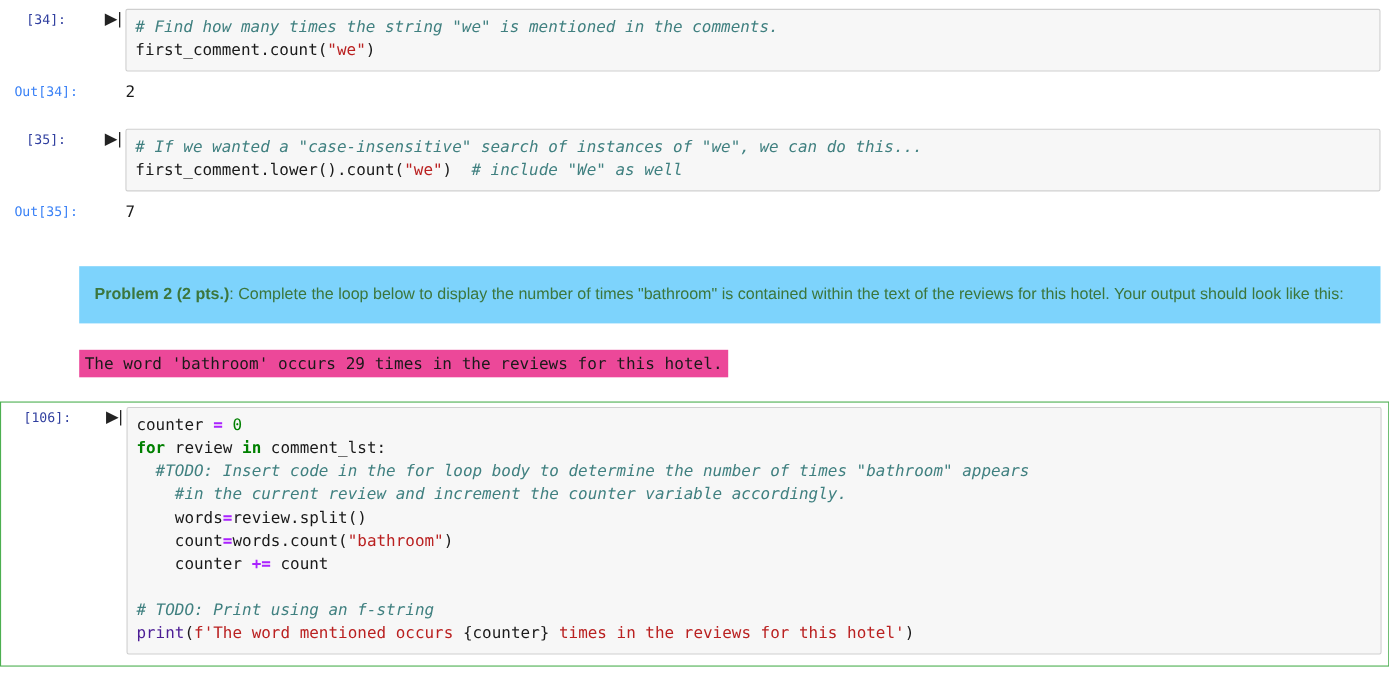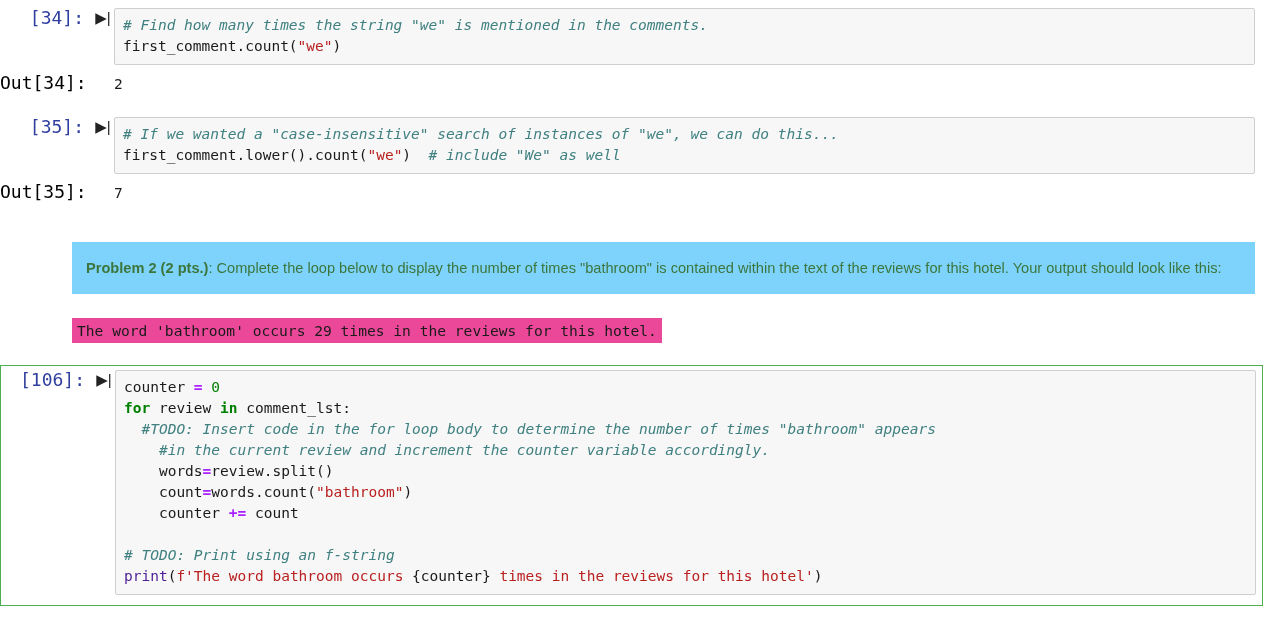--- a/index.html
+++ b/index.html
@@ -19,32 +19,32 @@
   .cell {
     position: relative;
     display: flex;
     align-items: flex-start;
     width: 1263px;
     box-sizing: border-box;
   }
   .prompt {
     width: 92px;
     min-width: 92px;
-    text-align: right;
+    text-align: center;
     padding-right: 8px;
     box-sizing: border-box;
     font-family: "DejaVu Sans Mono", "Liberation Mono", monospace;
-    font-size: 18px;
+    font-size: 12px;
     line-height: 20px;
     color: #303F9F;
     user-select: none;
     white-space: nowrap;
   }
   .prompt.out {
-    color: #000000;
+    color: #3b82f6;
   }
   .runicon {
     width: 22px;
     min-width: 22px;
     text-align: center;
     color: #232323;
     font-size: 15px;
     line-height: 20px;
     user-select: none;
   }
@@ -185,16 +185,16 @@
     <div class="runicon">▶|</div>
     <div class="input-area" style="margin-right:8px;"><span><span class="pl">counter </span><span class="o">=</span><span class="pl"> </span><span class="mi">0</span></span>
 <span><span class="k">for</span><span class="pl"> review </span><span class="k">in</span><span class="pl"> comment_lst:</span></span>
 <span><span class="c">  #TODO: Insert code in the for loop body to determine the number of times "bathroom" appears</span></span>
 <span><span class="c">    #in the current review and increment the counter variable accordingly.</span></span>
 <span><span class="pl">    words</span><span class="o">=</span><span class="pl">review.split()</span></span>
 <span><span class="pl">    count</span><span class="o">=</span><span class="pl">words.count(</span><span class="s">"bathroom"</span><span class="pl">)</span></span>
 <span><span class="pl">    counter </span><span class="o">+=</span><span class="pl"> count</span></span>
 <span><span class="pl"></span></span>
 <span><span class="c"># TODO: Print using an f-string</span></span>
-<span><span class="nb">print</span><span class="pl">(</span><span class="s">f'The word bathroom occurs </span><span class="pl">{counter}</span><span class="s"> times in the reviews for this hotel'</span><span class="pl">)</span></span></div>
+<span><span class="nb">print</span><span class="pl">(</span><span class="s">f'The word mentioned occurs </span><span class="pl">{counter}</span><span class="s"> times in the reviews for this hotel'</span><span class="pl">)</span></span></div>
   </div>
   <div class="spacer-6"></div>
 </div>
 
 </body></html>

